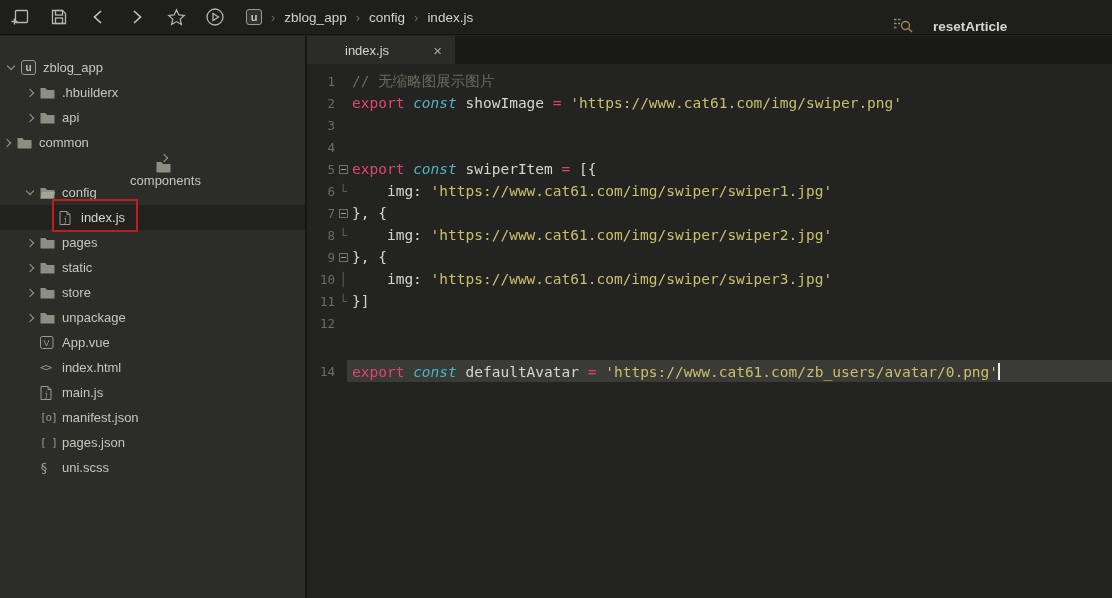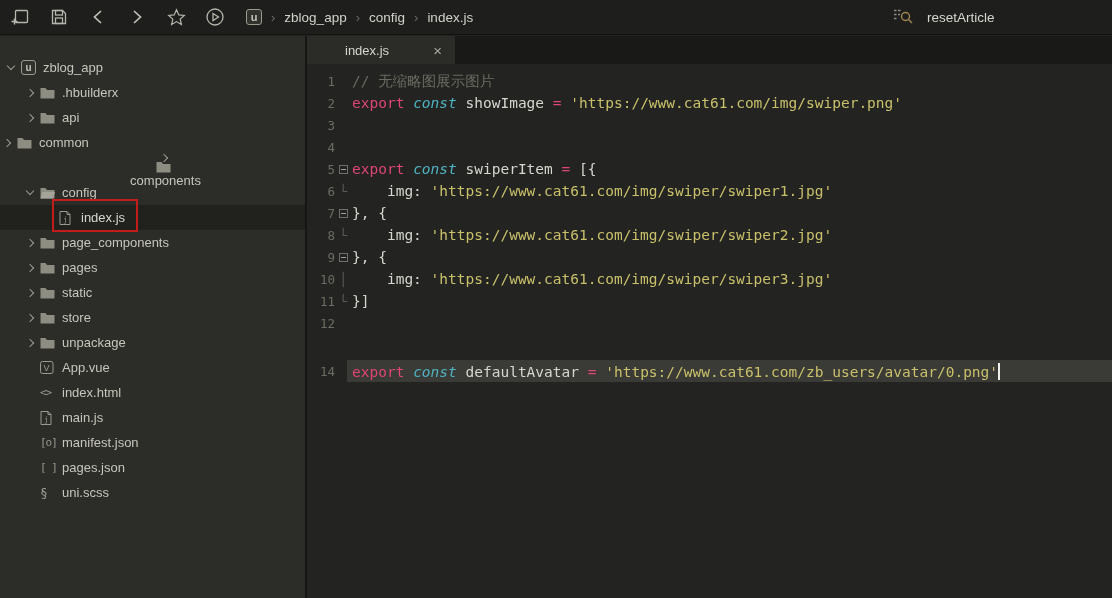--- a/index.html
+++ b/index.html
@@ -24,22 +24,22 @@
   .tbtn svg { display:block; }
   .crumb { display:flex; align-items:center; margin-left:20px; gap:9px; font-size:13.5px; color:#d2d2ca; }
   .crumb .sep { color:#6c6c64; font-size:13px; }
   .uicon {
     display:inline-flex; align-items:center; justify-content:center;
     width:16px; height:16px; border:1px solid #9a9a8f; border-radius:3px;
     color:#c4c4ba; font-size:11px; font-weight:bold; background:#31312d;
   }
   .crumb-item { cursor:pointer; }
   .search {
-    position:absolute; left:893px; top:0; height:35px;
-    display:flex; align-items:center; gap:13px; cursor:text;
+    position:absolute; left:893px; top:9px; height:35px;
+    display:flex; align-items:center; gap:19px; cursor:text;font-weight:bold;
   }
   .search-label { font-size:13.5px; color:#d6d6ce; }
   
   .sidebar {
     position:absolute; left:0; top:36px; bottom:0; width:307px;
     background:#2c2c28; border-right:2px solid #161614;
     padding-top:19px;
   }
   .trow {
     height:25px; display:flex; align-items:center; cursor:pointer;
@@ -237,31 +237,20 @@
       <div class="trow sel" style="padding-left: 42px;">
         <span class="chev-slot"></span>
         <span class="icon-slot">
           <svg width="12" height="14" viewBox="0 0 12 14" fill="none">
             <path d="M1 0.5 h7 l3 3 v10 H1 z" stroke="#9a9a90"></path>
             <path d="M8 0.5 v3 h3" stroke="#9a9a90"></path>
             <text x="4" y="11" font-size="7.5" fill="#9a9a90" font-family="DejaVu Sans Mono">j</text>
           </svg>
         </span>
         <span class="tlabel">index.js</span>
-      </div>
-      <div class="trow" style="padding-left: 23px;">
-        <span class="chev-slot">
-          <span class="chev right"></span>
-        </span>
-        <span class="icon-slot">
-          <svg width="15" height="12" viewBox="0 0 15 12">
-            <path d="M0.5 1 h5 l1.5 2 h7.5 v8.5 h-14 z" fill="#8d8d82"></path>
-          </svg>
-        </span>
-        <span class="tlabel">page_components</span>
       </div>
       <div class="trow" style="padding-left: 23px;">
         <span class="chev-slot">
           <span class="chev right"></span>
         </span>
         <span class="icon-slot">
           <svg width="15" height="12" viewBox="0 0 15 12">
             <path d="M0.5 1 h5 l1.5 2 h7.5 v8.5 h-14 z" fill="#8d8d82"></path>
           </svg>
         </span>

